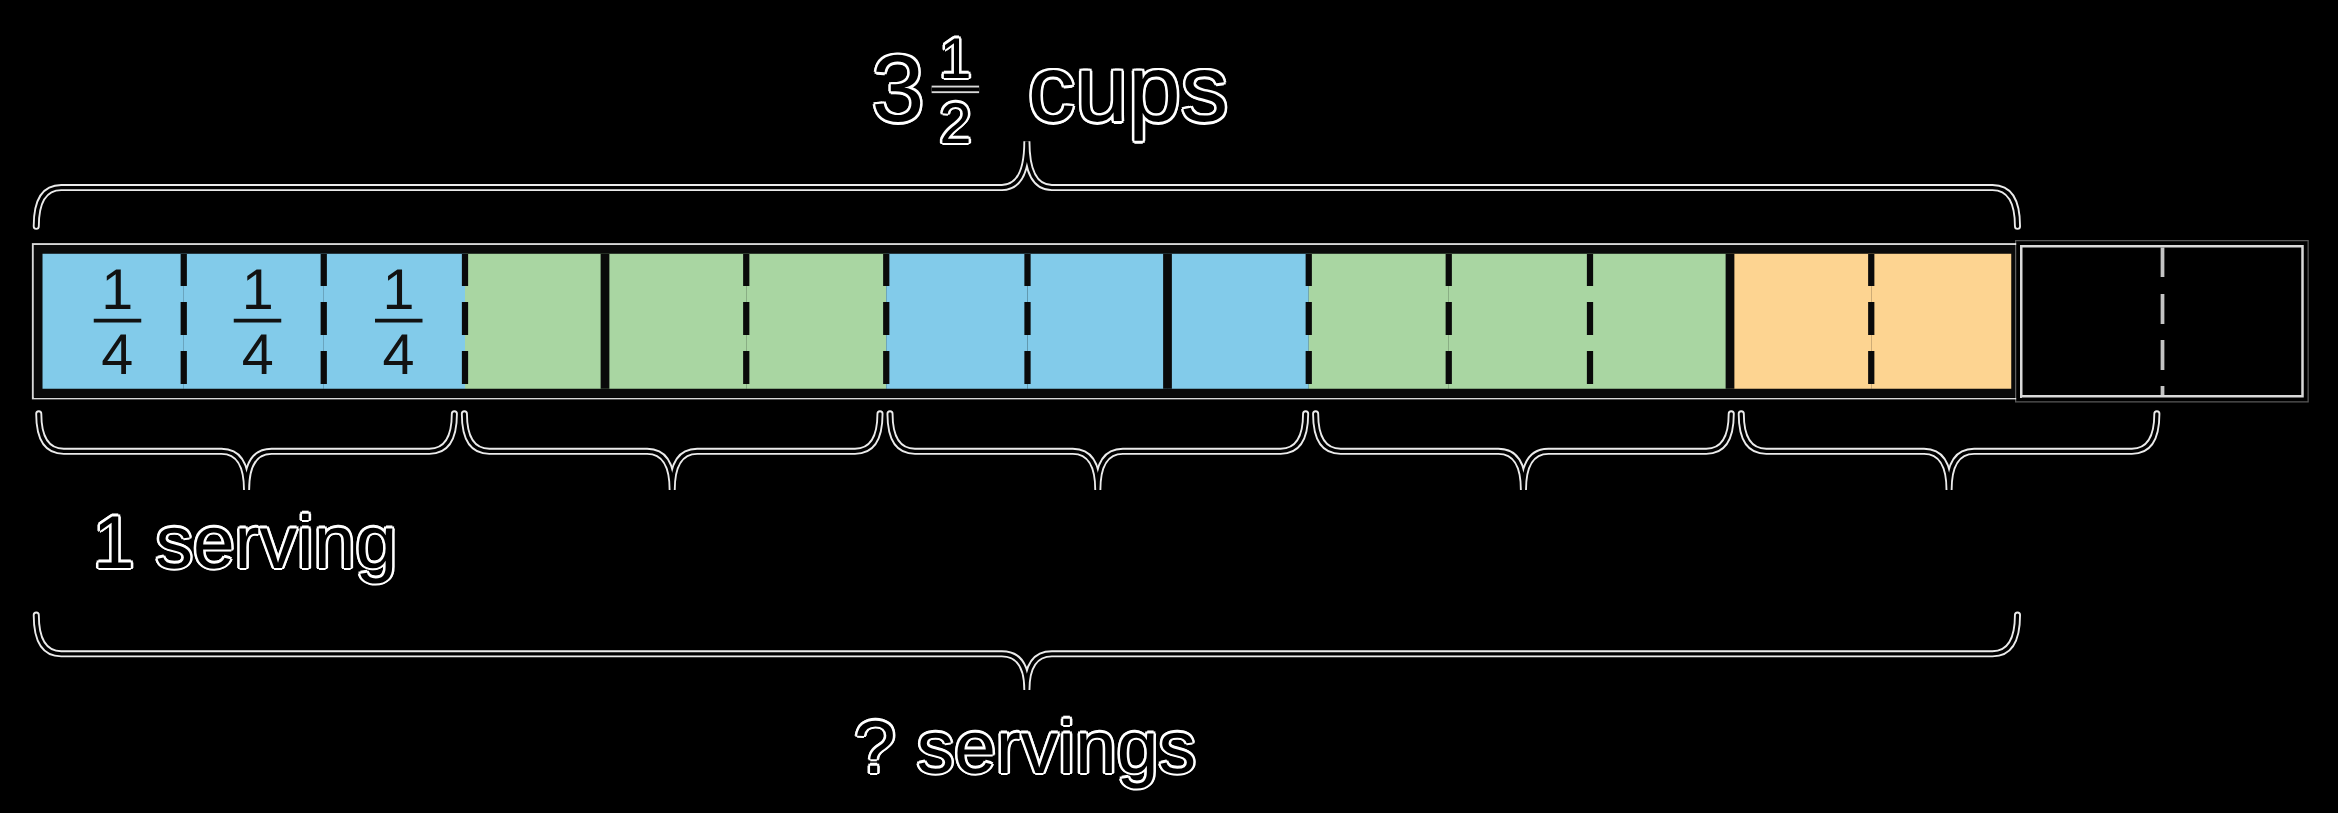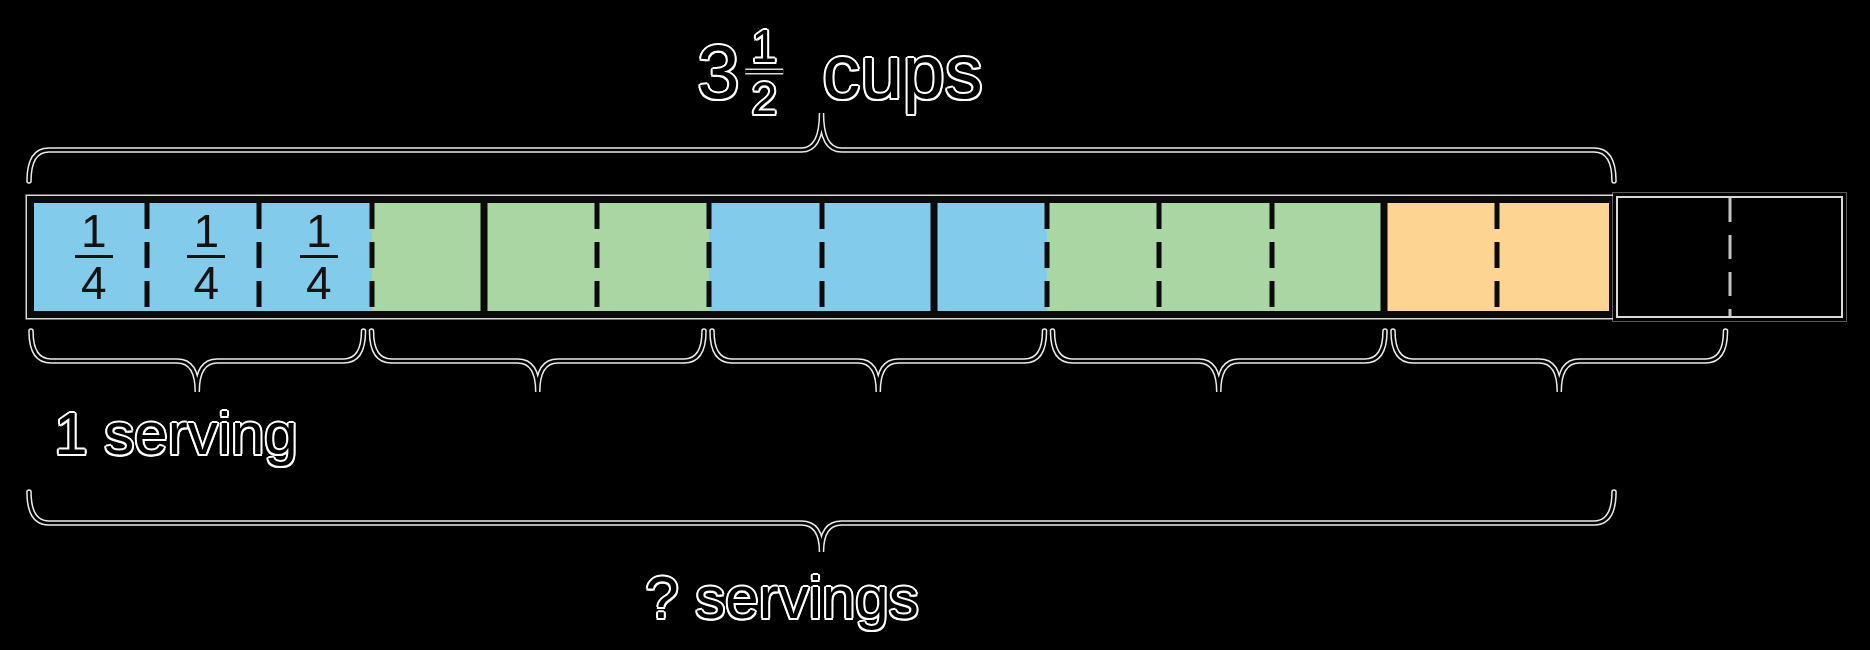--- a/index.html
+++ b/index.html
@@ -34,22 +34,22 @@
             box-shadow:0 0 0 3px #000,0 0 0 4px rgba(255,255,255,.35);}
   .ucell{flex:1 1 0;position:relative;}
   .div-dash-light{position:absolute;top:0;bottom:0;width:3px;transform:translateX(-50%);
             background:repeating-linear-gradient(to bottom,rgba(230,230,230,.85) 0 24px,transparent 24px 37px);}
   
   #braces{position:absolute;left:0;top:0;width:1870px;height:650px;pointer-events:none;}
   #braces .halo{stroke:#fff;stroke-width:5.6;fill:none;opacity:.92;stroke-linecap:round;}
   #braces .ink{stroke:#000;stroke-width:2.6;fill:none;stroke-linecap:round;}
   
   .caption{position:absolute;font-size:60px;line-height:1;white-space:nowrap;transform:translateX(-50%);}
-  #serving-label{left:176px;top:404px;text-align:center;}
-  #question-label{left:782px;top:568px;}
+  #serving-label{left:196px;top:404px;text-align:center;}
+  #question-label{left:820px;top:568px;}
 </style>
 </head>
 <body>
 
 <div id="canvas">
 
   <div id="title" class="outline-text">
     <span class="big">3</span>
     <span class="frac title-frac">
       <span class="num">1</span>

